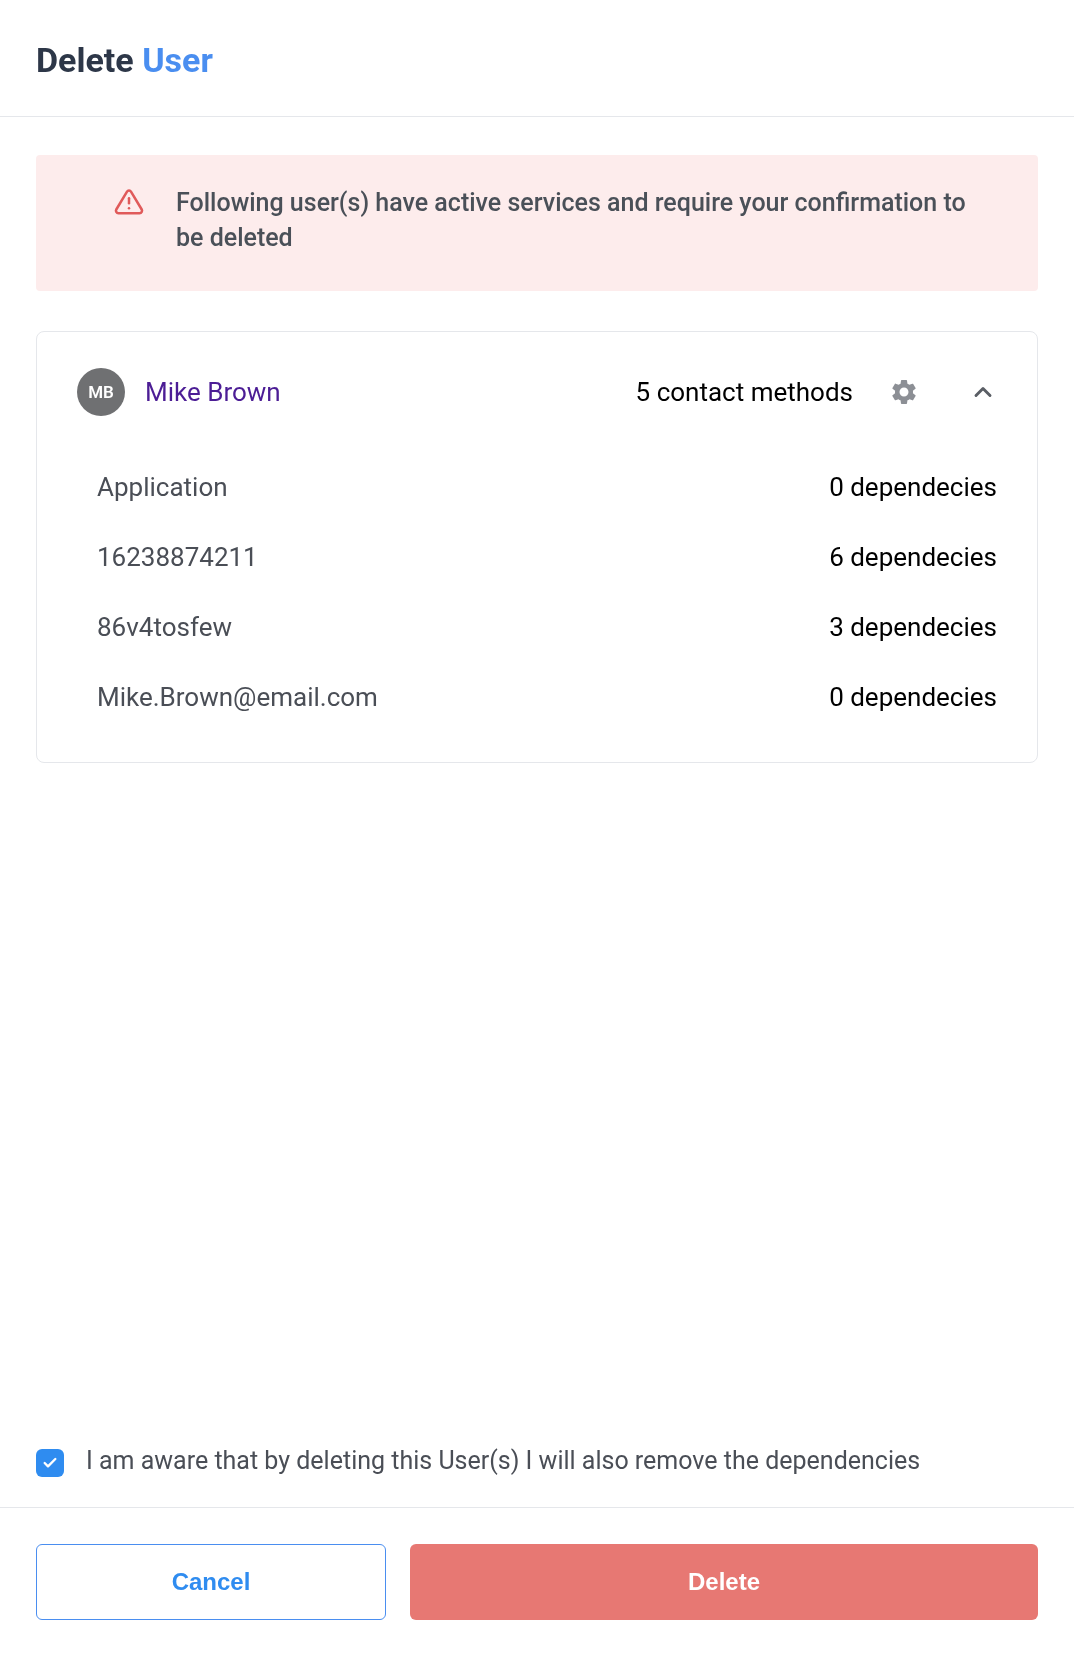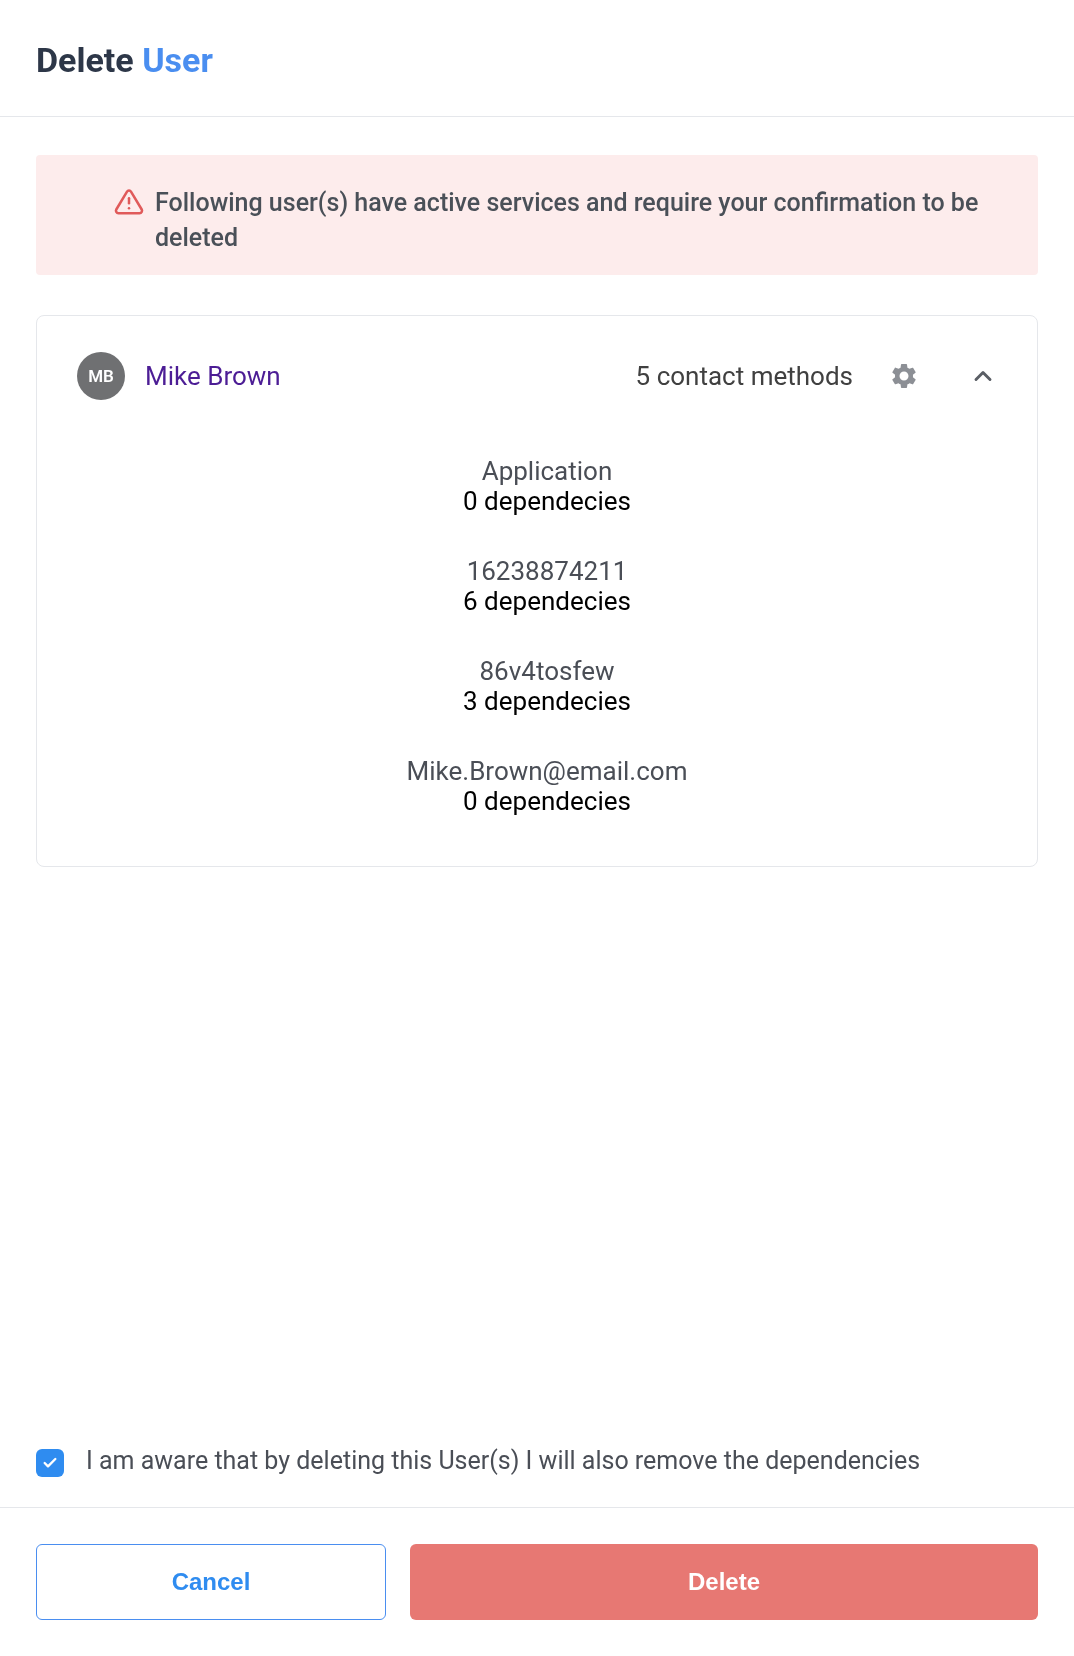--- a/index.html
+++ b/index.html
@@ -32,24 +32,24 @@
     .content {
       flex: 1;
       padding: 38px 36px 0 36px;
       display: flex;
       flex-direction: column;
       overflow: hidden;
     }
     .alert {
       background: #fdecec;
       border-radius: 4px;
-      padding: 30px 48px 20px 78px;
+      padding: 30px 48px 36px 78px;
       display: flex;
       align-items: flex-start;
-      gap: 11px;
+      gap: 32px;
       margin-bottom: 40px;
     }
     .alert-icon {
       flex-shrink: 0;
       width: 30px;
       height: 30px;
       color: #e05a5a;
       margin-top: 2px;
     }
     .alert-text {
@@ -83,44 +83,44 @@
       flex-shrink: 0;
     }
     .user-name {
       font-size: 26px;
       color: #4c1d95;
       font-weight: 400;
       flex: 1;
     }
     .contact-count {
       font-size: 26px;
-      color: #404040;
+      color: #000000;
       margin-right: 16px;
     }
     .gear-icon {
       width: 30px;
       height: 30px;
       color: #8c8f95;
       cursor: pointer;
       margin-right: 30px;
     }
     .chevron-icon {
       width: 28px;
       height: 28px;
       color: #5a5e65;
       cursor: pointer;
     }
     .contact-list {
       padding-left: 20px;
     }
     .contact-item {
       display: flex;
+      justify-content: space-between;
       align-items: center;
       padding: 20px 0;
-      flex-direction: column;
     }
     .contact-label {
       font-size: 26px;
       color: #4a4e56;
     }
     .contact-deps {
       font-size: 26px;
       color: #000000;
     }
     .confirm-section {

